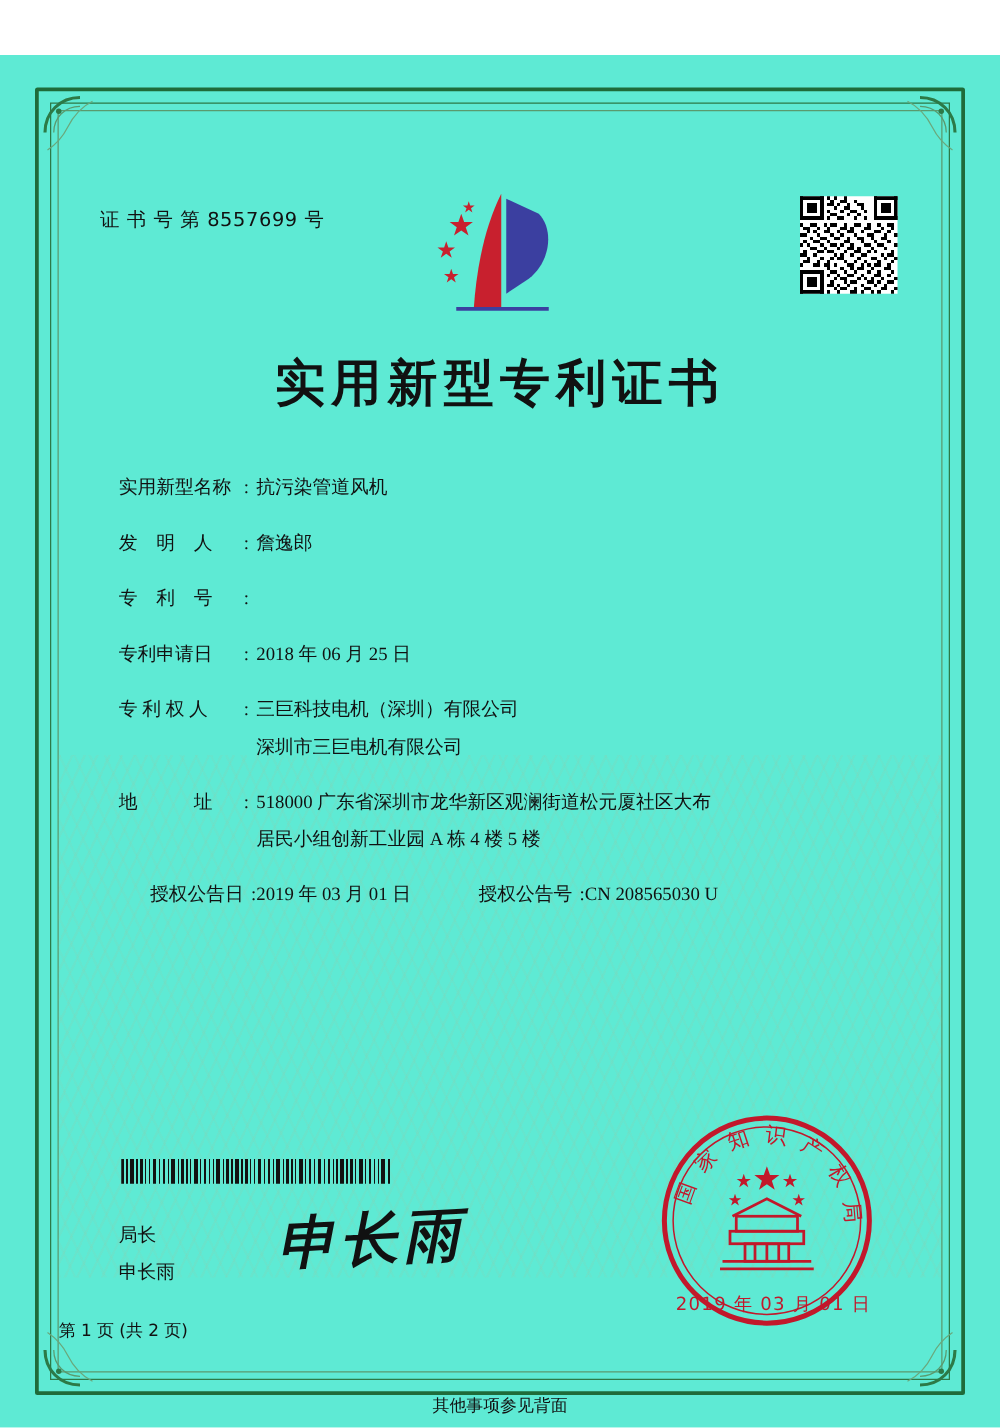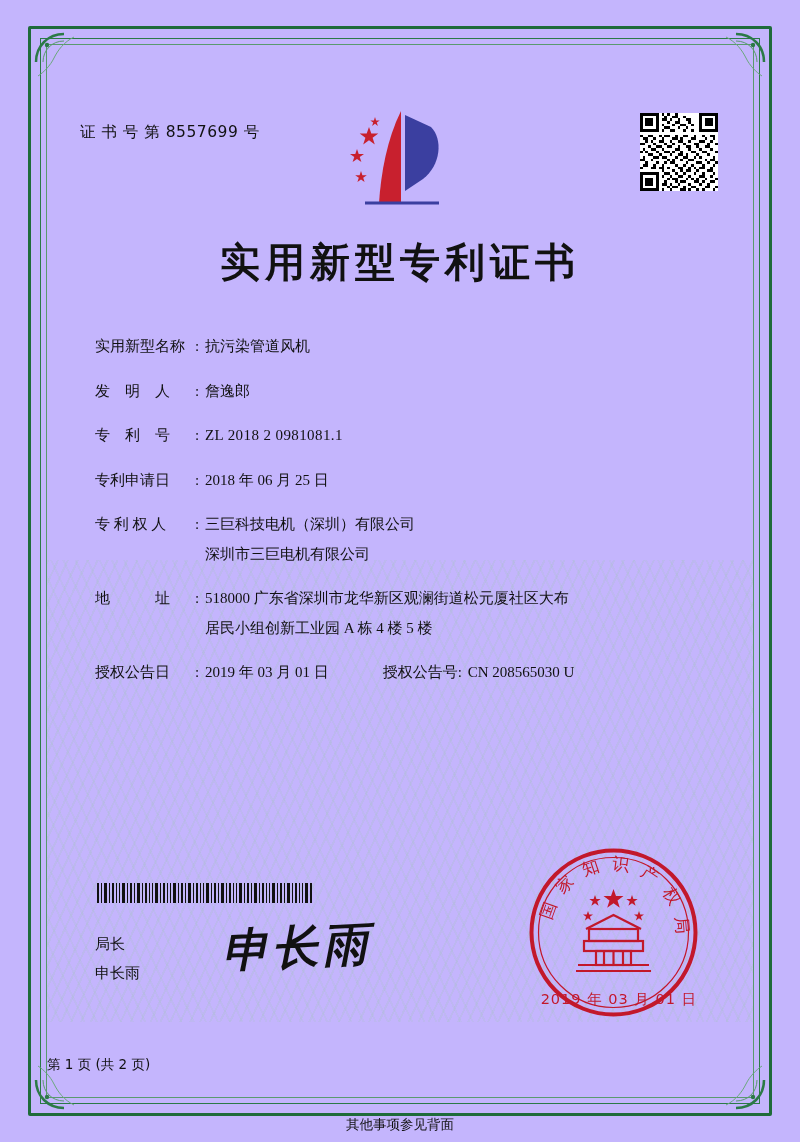--- a/index.html
+++ b/index.html
@@ -12,21 +12,22 @@
     height: 1142px;
     font-family: "Liberation Serif", serif;
     color: #1a1a1a;
     position: relative;
     overflow: hidden;
   }
 
   .page {
     position: absolute;
     inset: 0;
-    background: #c4b5fd;
+    background: #5eead4;
+    margin-top: 44px;
   }
 
   
   .frame-outer {
     position: absolute;
     left: 28px;
     top: 26px;
     right: 28px;
     bottom: 26px;
     border: 3px solid #1f6b3a;
@@ -155,20 +156,21 @@
   }
   .mono-ish {
     letter-spacing: 0.4px;
   }
 
   .grant-row {
     display: flex;
     align-items: flex-start;
     margin-bottom: 22px;
     line-height: 1.5;
+    text-align: right;
   }
   .grant-right {
     margin-left: 54px;
     display: flex;
   }
   .grant-right .field-label {
     width: auto;
     flex: 0 0 auto;
   }
 
@@ -534,21 +536,20 @@
 
       <div class="field-row">
         <span class="field-label">发　明　人</span>
         <span class="field-colon">:</span>
         <span class="field-value">詹逸郎</span>
       </div>
 
       <div class="field-row">
         <span class="field-label">专　利　号</span>
         <span class="field-colon">:</span>
-        <span class="field-value mono-ish">ZL 2018 2 0981081.1</span>
       </div>
 
       <div class="field-row">
         <span class="field-label">专利申请日</span>
         <span class="field-colon">:</span>
         <span class="field-value">2018 年 06 月 25 日</span>
       </div>
 
       <div class="field-row">
         <span class="field-label">专 利 权 人</span>

